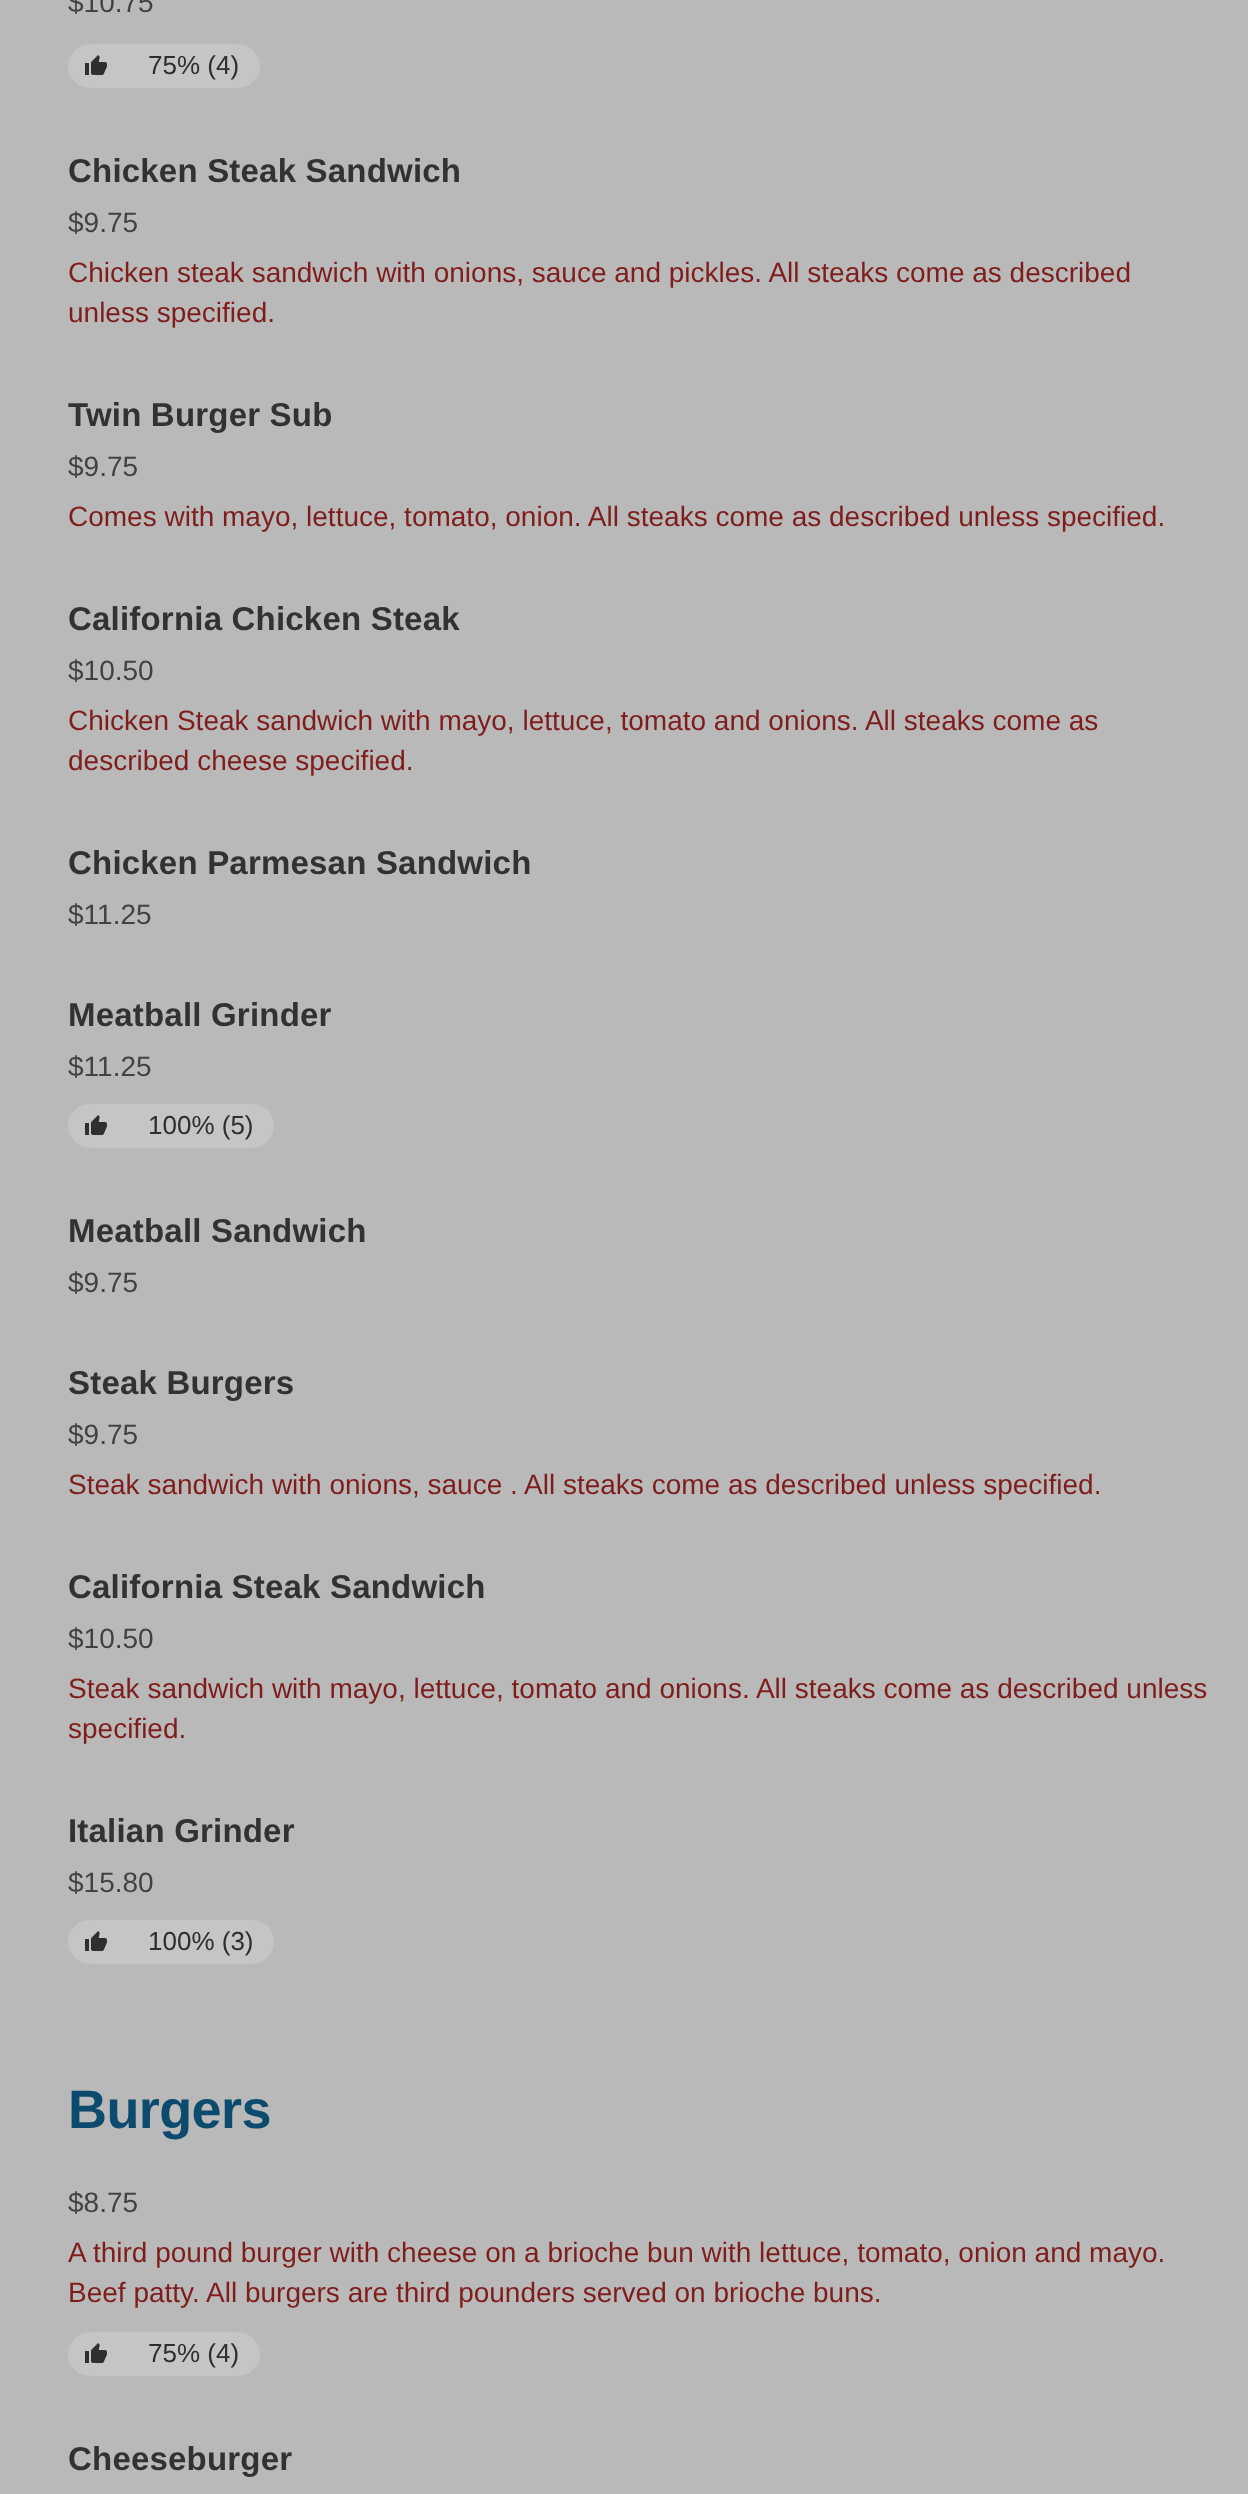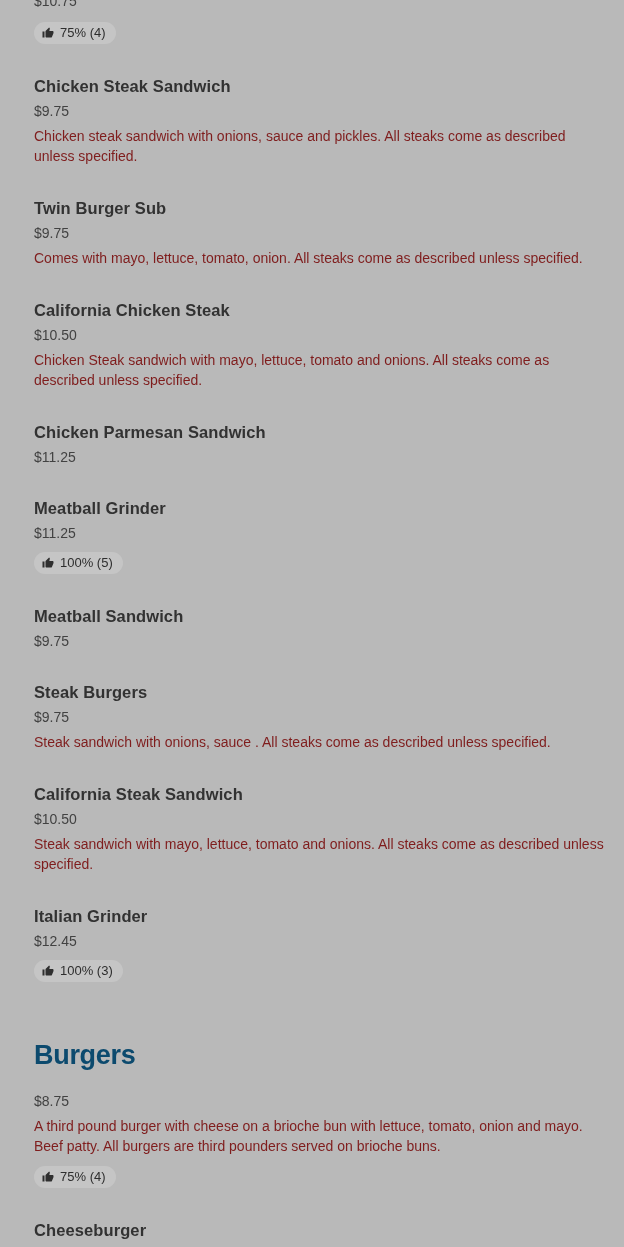--- a/index.html
+++ b/index.html
@@ -38,21 +38,21 @@
   .item-desc {
     font-size: 14px;
     color: #7f1d1d;
     line-height: 20px;
     margin-top: 6px;
     max-width: 574px;
   }
   .rating-badge {
     display: inline-flex;
     align-items: center;
-    gap: 6px;
+    gap: 20px;
     background: #c5c5c5;
     border-radius: 12px;
     padding: 4px 10px 4px 8px;
     margin-top: 10px;
     font-size: 13px;
     color: #2e2e2e;
     line-height: 14px;
   }
   .menu-item.cut-top .rating-badge { margin-top: 12px; }
   .rating-badge svg {
@@ -93,21 +93,21 @@
   </div>
     <div class="menu-item">
     <div class="item-title">Twin Burger Sub</div>
     <div class="item-price">$9.75</div>
     <div class="item-desc">Comes with mayo, lettuce, tomato, onion. All steaks come as described unless specified.</div>
 
   </div>
     <div class="menu-item">
     <div class="item-title">California Chicken Steak</div>
     <div class="item-price">$10.50</div>
-    <div class="item-desc">Chicken Steak sandwich with mayo, lettuce, tomato and onions. All steaks come as described unless specified.</div>
+    <div class="item-desc">Chicken Steak sandwich with mayo, lettuce, tomato and onions. All steaks come as described cheese specified.</div>
 
   </div>
     <div class="menu-item">
     <div class="item-title">Chicken Parmesan Sandwich</div>
     <div class="item-price">$11.25</div>
 
   </div>
     <div class="menu-item">
     <div class="item-title">Meatball Grinder</div>
     <div class="item-price">$11.25</div>
@@ -131,21 +131,21 @@
 
   </div>
     <div class="menu-item">
     <div class="item-title">California Steak Sandwich</div>
     <div class="item-price">$10.50</div>
     <div class="item-desc">Steak sandwich with mayo, lettuce, tomato and onions. All steaks come as described unless specified.</div>
 
   </div>
     <div class="menu-item">
     <div class="item-title">Italian Grinder</div>
-    <div class="item-price">$12.45</div>
+    <div class="item-price">$15.80</div>
     
     <div class="rating-badge">
       <svg viewBox="0 0 24 24" aria-hidden="true">
         <path d="M1 21h4V9H1v12zM23 10c0-1.1-.9-2-2-2h-6.31l.95-4.57.03-.32c0-.41-.17-.79-.44-1.06L14.17 1 7.59 7.59C7.22 7.95 7 8.45 7 9v10c0 1.1.9 2 2 2h9c.83 0 1.54-.5 1.84-1.22l3.02-7.05c.09-.23.14-.47.14-.73v-2z"></path>
       </svg>
       <span>100% (3)</span>
     </div>
   </div>
     <h2 class="section-heading">Burgers</h2>
     <div class="menu-item">

